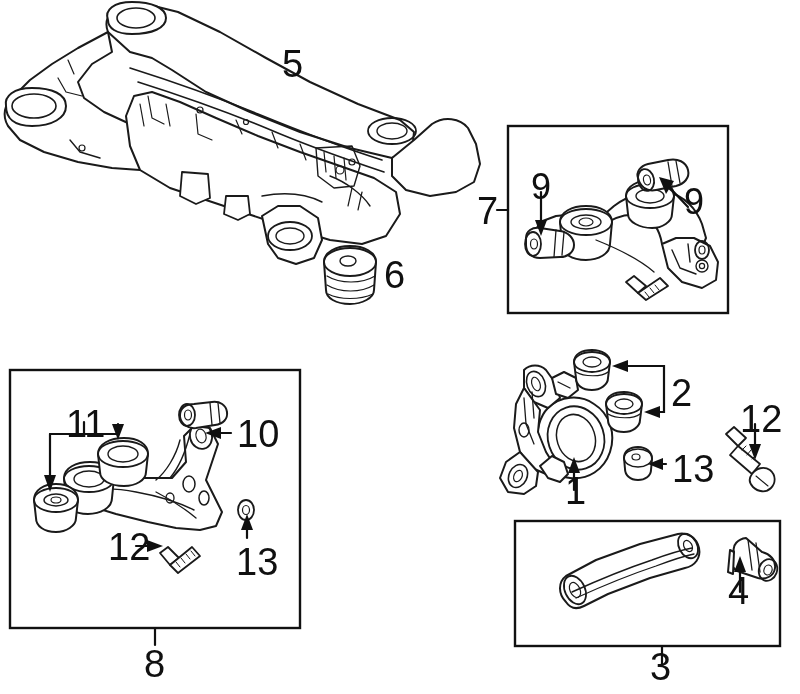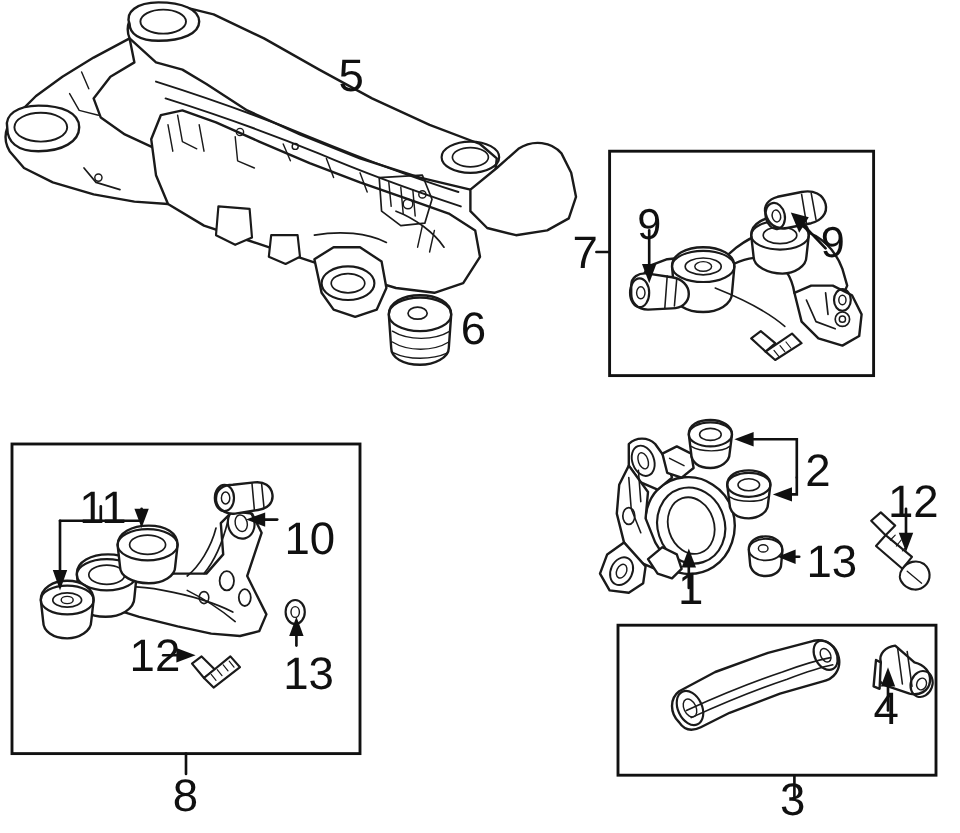--- a/index.html
+++ b/index.html
@@ -450,21 +450,21 @@
   <div class="callout callout-lg" style="left:671px; top:374px;">2</div>
 
   <div class="callout callout-lg" style="left:565px; top:472px;">1</div>
 
   <div class="callout callout-lg" style="left:672px; top:450px;">13</div>
 
   <div class="callout callout-lg" style="left:740px; top:400px;">12</div>
 
   <div class="callout callout-lg" style="left:66px; top:405px;text-align:right;">11</div>
 
-  <div class="callout callout-lg" style="left:237px; top:415px;margin-top:16px;">10</div>
+  <div class="callout callout-lg" style="left:237px; top:415px;">10</div>
 
   <div class="callout callout-lg" style="left:108px; top:528px;">12</div>
 
   <div class="callout callout-lg" style="left:236px; top:543px;">13</div>
 
   <div class="callout callout-lg" style="left:144px; top:645px;">8</div>
 
   <div class="callout callout-lg" style="left:728px; top:572px;">4</div>
 
   <div class="callout callout-lg" style="left:650px; top:648px;">3</div>

